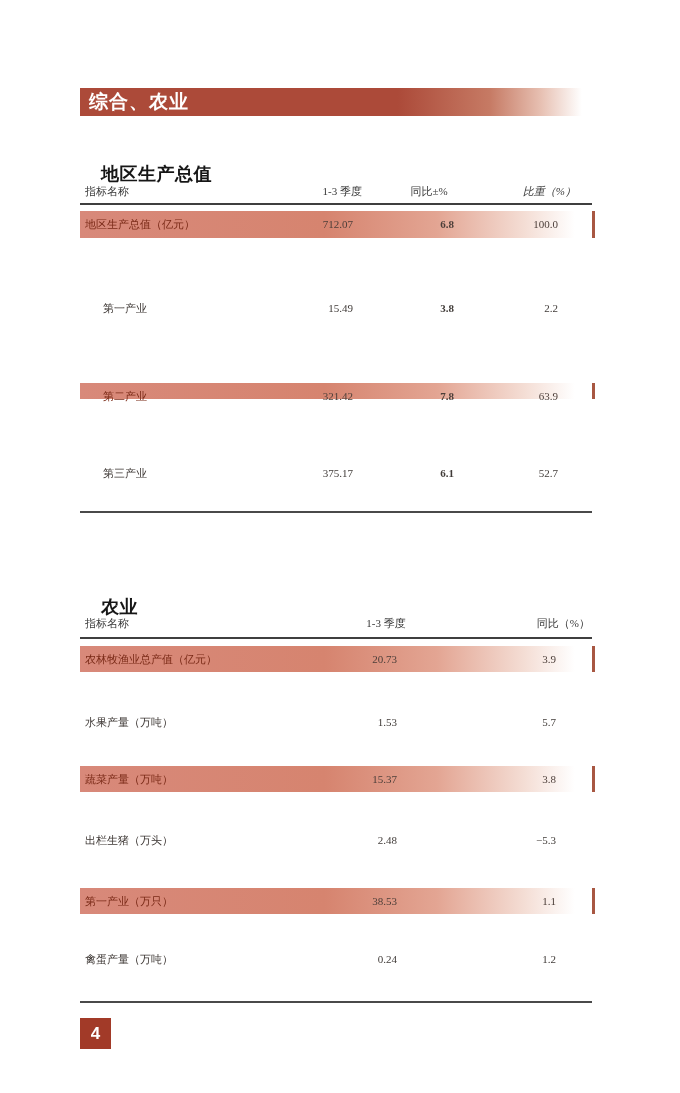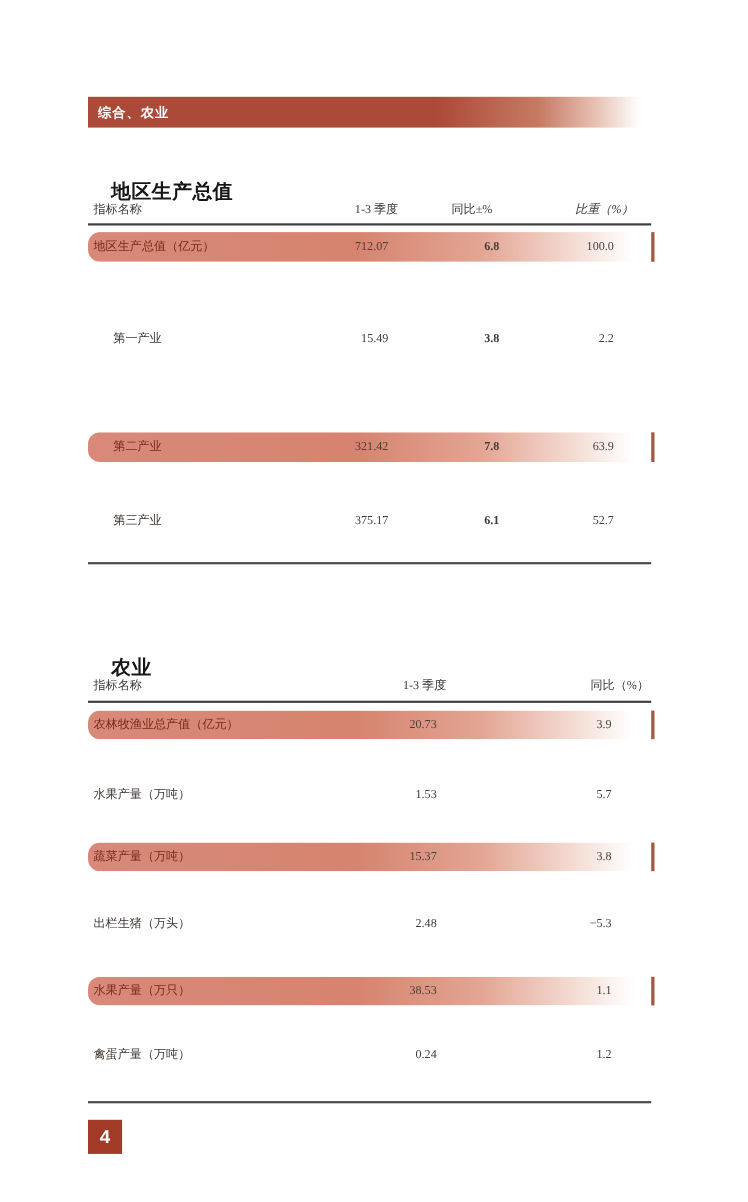--- a/index.html
+++ b/index.html
@@ -8,21 +8,21 @@
     font-family:"Liberation Serif","DejaVu Serif",serif;overflow:hidden;margin:0 auto;
   }
   
   .banner{
     position:absolute;left:80px;top:88px;width:512px;height:28px;
     background:linear-gradient(90deg,#ac4a39 0%,#ac4a39 62%,#c67a64 80%,#e7c0b2 90%,rgba(255,255,255,0) 98%);
   }
   .banner-title{
     position:absolute;left:9px;top:0;line-height:28px;
     font-family:"Liberation Sans","DejaVu Sans",sans-serif;font-weight:bold;
-    font-size:12px;color:#ffffff;letter-spacing:1px;
+    font-size:19px;color:#ffffff;letter-spacing:1px;
   }
   
   .sec-title{
     position:absolute;left:85px;margin:16px;
     font-family:"Liberation Sans","DejaVu Sans",sans-serif;font-weight:bold;
     font-size:18px;color:#161616;letter-spacing:0.5px;
   }
   #t1-title{top:146px;}
   #t2-title{top:579px;}
   
@@ -47,34 +47,33 @@
   .t1h .hshare{right:16px;font-style:italic;}
   
   .t2 .cval{right:195px;}
   .t2 .cyoy{right:36px;}
   .t2h .hperiod{left:256px;width:100px;text-align:center;}
   .t2h .hyoy{right:2px;}
   
   #t1-hdr{top:178px;}
   #t1-r0{top:211px;height:27px;line-height:27px;}
   #t1-r1{top:295px;}
-  #t1-r2{top:393px;height:27px;line-height:27px;}
+  #t1-r2{top:383px;height:16px;line-height:27px;}
   #t1-r3{top:460px;}
   #t2-hdr{top:610px;}
   #t2-r0{top:646px;}
   #t2-r1{top:709px;}
   #t2-r2{top:766px;}
   #t2-r3{top:827px;}
   #t2-r4{top:888px;}
   #t2-r5{top:946px;}
   
   .band{
     background:linear-gradient(90deg,#d8897a 0%,#d6846f 48%,#e3a593 70%,#f4ddd4 87%,rgba(255,255,255,0) 97%) no-repeat;
     background-size:510px 100%;
-    border-radius:11px;
   }
   .band .cname{color:#7a2a17;}
   .band .num{color:#4c3e39;}
   .vline{position:absolute;left:512px;top:0;width:3px;height:100%;background:#a85742;}
   
   .page-num{
     position:absolute;left:80px;top:1018px;width:31px;height:31px;
     background:#a23a28;color:#ffffff;text-align:center;line-height:31px;
     font-family:"Liberation Sans","DejaVu Sans",sans-serif;font-weight:bold;font-size:17px;
   }
@@ -158,21 +157,21 @@
     <i class="vline"></i>
   </div>
 
   <div class="row t2" id="t2-r3">
     <span class="cname">出栏生猪（万头）</span>
     <span class="num cval">2.48</span>
     <span class="num cyoy">−5.3</span>
   </div>
 
   <div class="row t2 band" id="t2-r4">
-    <span class="cname">水果产量（万只）</span>
+    <span class="cname">第一产业（万只）</span>
     <span class="num cval">38.53</span>
     <span class="num cyoy">1.1</span>
     <i class="vline"></i>
   </div>
 
   <div class="row t2" id="t2-r5">
     <span class="cname">禽蛋产量（万吨）</span>
     <span class="num cval">0.24</span>
     <span class="num cyoy">1.2</span>
   </div>

